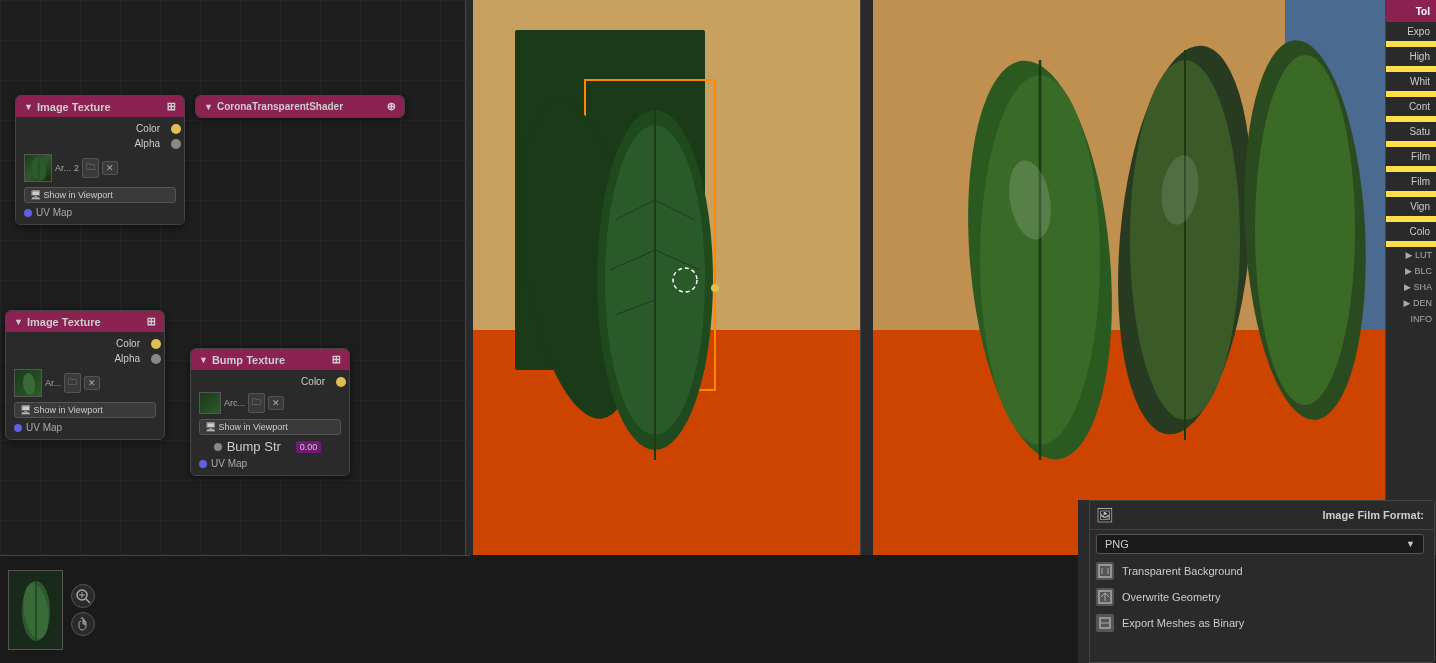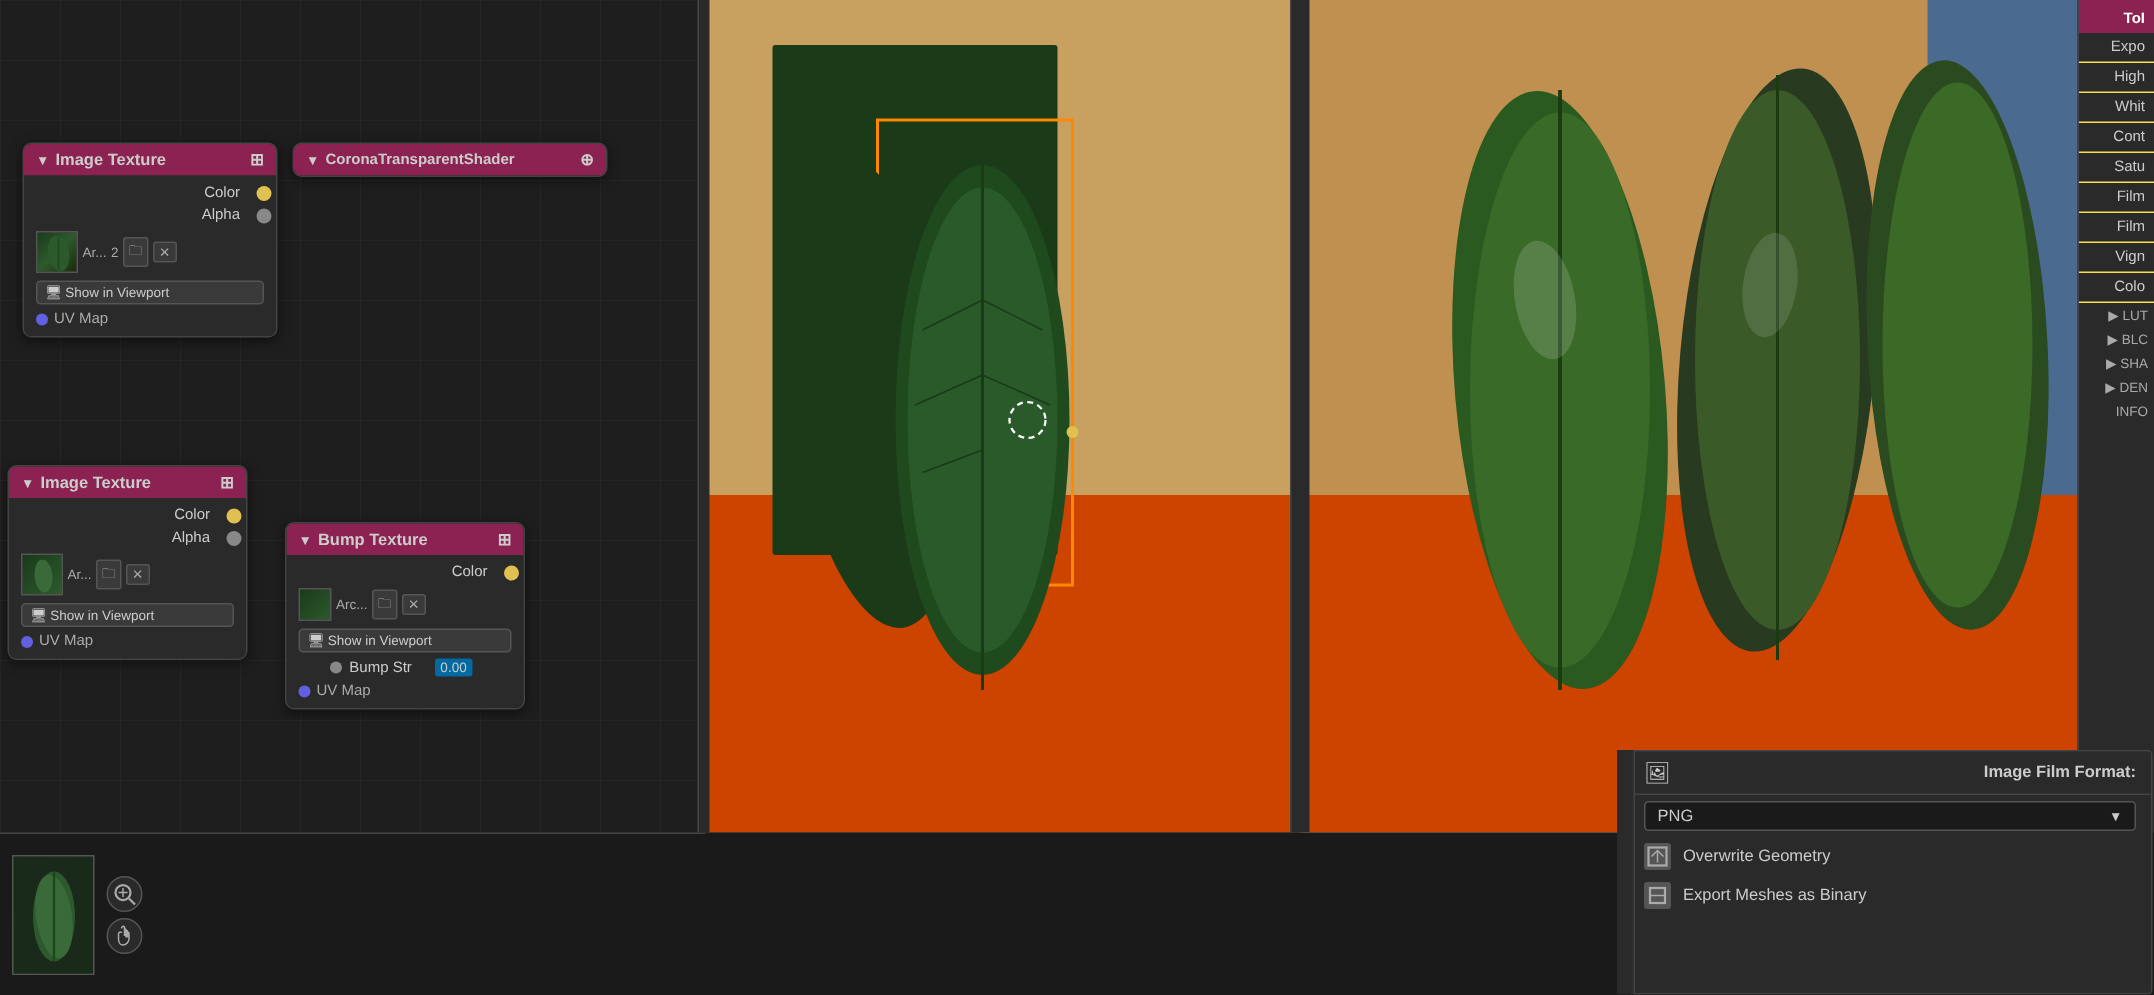--- a/index.html
+++ b/index.html
@@ -261,21 +261,21 @@
       background: #2a2a2a;
       border-left: 1px solid #444;
       display: flex;
       flex-direction: column;
     }
 
     .right-panel-item {
       padding: 4px 6px;
       font-size: 10px;
       color: #ccc;
-      border-bottom: 1px solid #fde047;
+      border-bottom: 6px solid #fde047;
       text-align: right;
       cursor: pointer;
     }
 
     .panel-section {
       padding: 3px 4px;
       font-size: 9px;
       color: #aaa;
       text-align: right;
     }
@@ -509,22 +509,22 @@
         <span style="font-size:9px; color:#aaa;">Arc...</span>
         <span class="node-ctrl-btn">🗀</span>
         <span class="node-ctrl-btn">✕</span>
       </div>
       <div class="show-viewport-btn" style="margin: 2px 0; font-size:9px;">
         <span style="font-size:9px;">🖥</span>
         <span style="font-size:9px;">Show in Viewport</span>
       </div>
       <div class="node-row">
         <span class="socket socket-gray" style="position:relative; left:-5px; width:8px; height:8px;"></span>
-        <span style="font-size:10px; color:#ccc;">Bump Str</span>
-        <span style="font-size:9px; color:#ccc; margin-left:15px; background:#0369a1; padding:1px 4px; border-radius:2px;">0.00</span>
+        <span style="font-size:13px; color:#ccc;">Bump Str</span>
+        <span style="font-size:9px; color:#ccc; margin-left:15px; background:#701a75; padding:1px 4px; border-radius:2px;">0.00</span>
       </div>
       <div class="uv-map-row">
         <span class="socket socket-blue" style="width:8px;height:8px;"></span>
         <span>UV Map</span>
       </div>
     </div>
   </div>
 </div>
 
 <div class="node-toolbar">
@@ -688,20 +688,29 @@
   </div>
   <div class="format-dropdown">
     <span>PNG</span>
     <span style="font-size:9px;">▼</span>
   </div>
 
   <div class="export-option-row">
     <div class="option-icon">
       <svg width="14" height="14" viewBox="0 0 14 14">
         <rect x="1" y="1" width="12" height="12" fill="none" stroke="#aaa" stroke-width="1.5"></rect>
+        <path d="M4,4 L4,10 M10,4 L10,10" stroke="#aaa" stroke-width="1"></path>
+      </svg>
+    </div>
+    <span style="font-size:11px; color:#ccc;">Transparent Background</span>
+  </div>
+  <div class="export-option-row">
+    <div class="option-icon">
+      <svg width="14" height="14" viewBox="0 0 14 14">
+        <rect x="1" y="1" width="12" height="12" fill="none" stroke="#aaa" stroke-width="1.5"></rect>
         <path d="M3,7 L7,3 L11,7" fill="none" stroke="#aaa" stroke-width="1"></path>
         <line x1="7" y1="3" x2="7" y2="11" stroke="#aaa" stroke-width="1"></line>
       </svg>
     </div>
     <span style="font-size:11px; color:#ccc;">Overwrite Geometry</span>
   </div>
   <div class="export-option-row">
     <div class="option-icon">
       <svg width="14" height="14" viewBox="0 0 14 14">
         <rect x="2" y="2" width="10" height="10" fill="none" stroke="#aaa" stroke-width="1.5"></rect>

